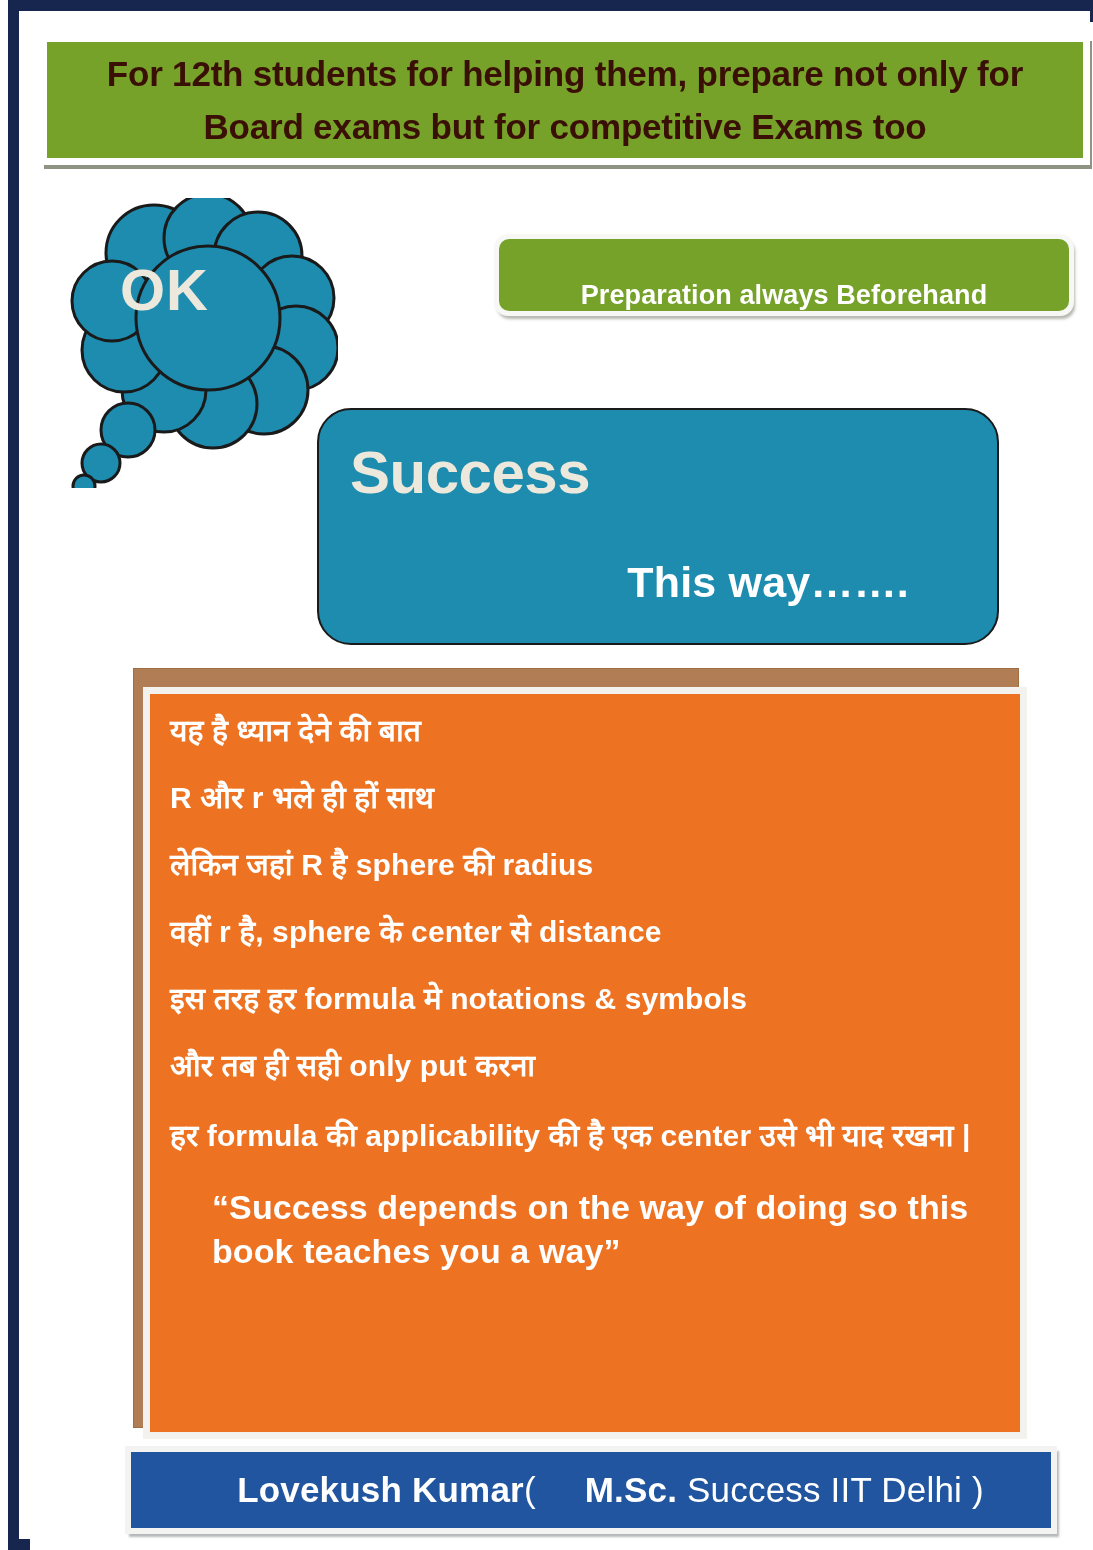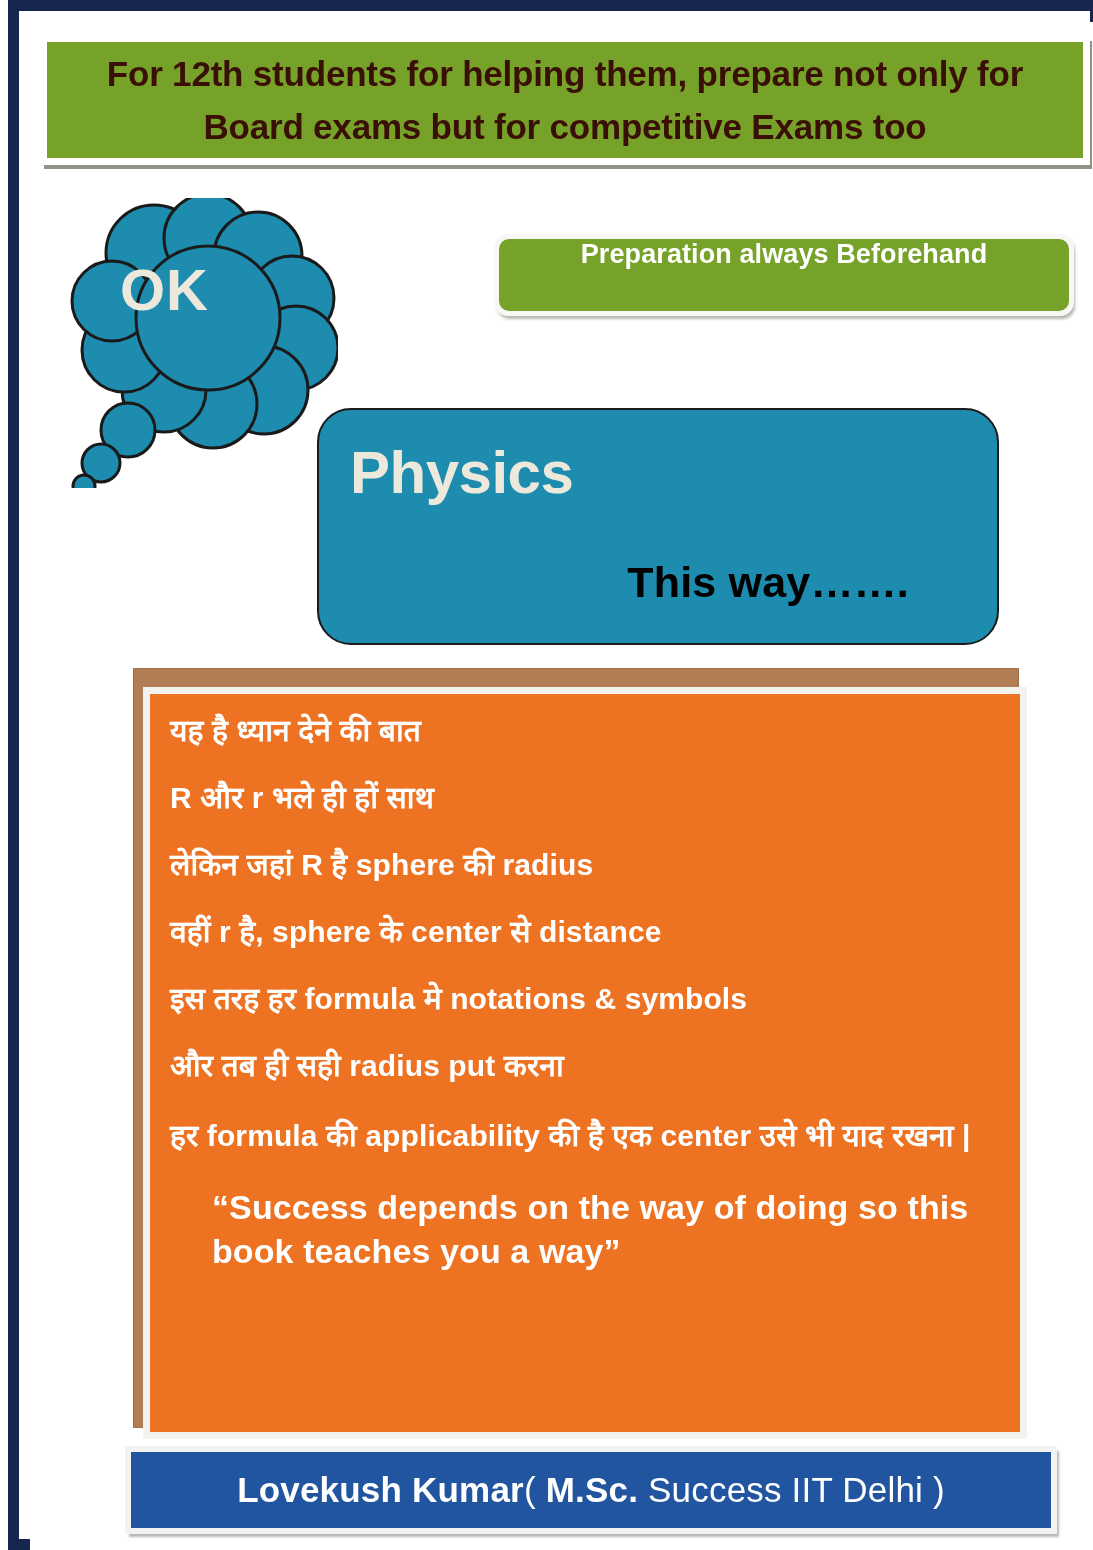--- a/index.html
+++ b/index.html
@@ -99,21 +99,21 @@
     box-sizing: border-box;
     padding: 5px;
     box-shadow: 2px 4px 3px -1px rgba(90,95,80,0.45);
   }
   .prep-pill {
     width: 100%;
     height: 100%;
     background: #76a22a;
     border-radius: 10px;
     display: flex;
-    align-items: flex-start;
+    align-items: flex-end;
     justify-content: center;
   }
   .prep-text {
     color: #ffffff;
     font-size: 27px;
     font-weight: bold;
     letter-spacing: 0.1px;
   }
 
   
@@ -134,21 +134,21 @@
     top: 28px;
     color: #ece9dc;
     font-size: 60px;
     font-weight: bold;
     letter-spacing: -0.5px;
   }
   .teal-sub {
     position: absolute;
     right: 88px;
     top: 148px;
-    color: #000000;
+    color: #ffffff;
     font-size: 43px;
     font-weight: bold;
     letter-spacing: 0.2px;
   }
 
   
   .brown-card {
     position: absolute;
     left: 103px;
     top: 646px;
@@ -216,21 +216,21 @@
     display: flex;
     align-items: center;
     justify-content: center;
   }
   .author-text {
     color: #ffffff;
     font-size: 35px;
     letter-spacing: 0.2px;
     white-space: nowrap;
   }
-  .author-text .b { font-weight: bold; }
+  .author-text .b { font-weight: bold; margin-left: 39px; }
   .author-text .n { font-weight: normal; }
 </style>
 </head>
 <body>
 
 <div class="page-frame">
   <div class="page-inner">
 
     <div class="headline-wrap">
       <div class="headline-banner">
@@ -262,34 +262,34 @@
       <div class="bubble-label">OK</div>
     </div>
 
     <div class="prep-wrap">
       <div class="prep-pill">
         <span class="prep-text">Preparation always Beforehand</span>
       </div>
     </div>
 
     <div class="teal-box">
-      <div class="teal-title">Physics</div>
+      <div class="teal-title">Success</div>
       <div class="teal-sub">This way…….</div>
     </div>
 
     <div class="brown-card"></div>
 
     <div class="orange-wrap">
       <div class="orange-panel">
         <div class="orange-line">यह है ध्यान देने की बात</div>
         <div class="orange-line">R और r भले ही हों साथ</div>
         <div class="orange-line">लेकिन जहां R है sphere की radius</div>
         <div class="orange-line">वहीं r है, sphere के center से distance</div>
         <div class="orange-line">इस तरह हर formula मे notations &amp; symbols</div>
-        <div class="orange-line">और तब ही सही radius put करना</div>
+        <div class="orange-line">और तब ही सही only put करना</div>
         <div class="orange-line wrap2">हर formula की applicability की है एक center उसे भी याद रखना |</div>
         <div class="quote-line">“Success depends on the way of doing so this book teaches you a way”</div>
       </div>
     </div>
 
     <div class="author-wrap">
       <div class="author-bar">
         <div class="author-text"><span class="b">Lovekush Kumar</span><span class="n">( </span><span class="b">M.Sc.</span><span class="n"> Success IIT Delhi )</span></div>
       </div>
     </div>

